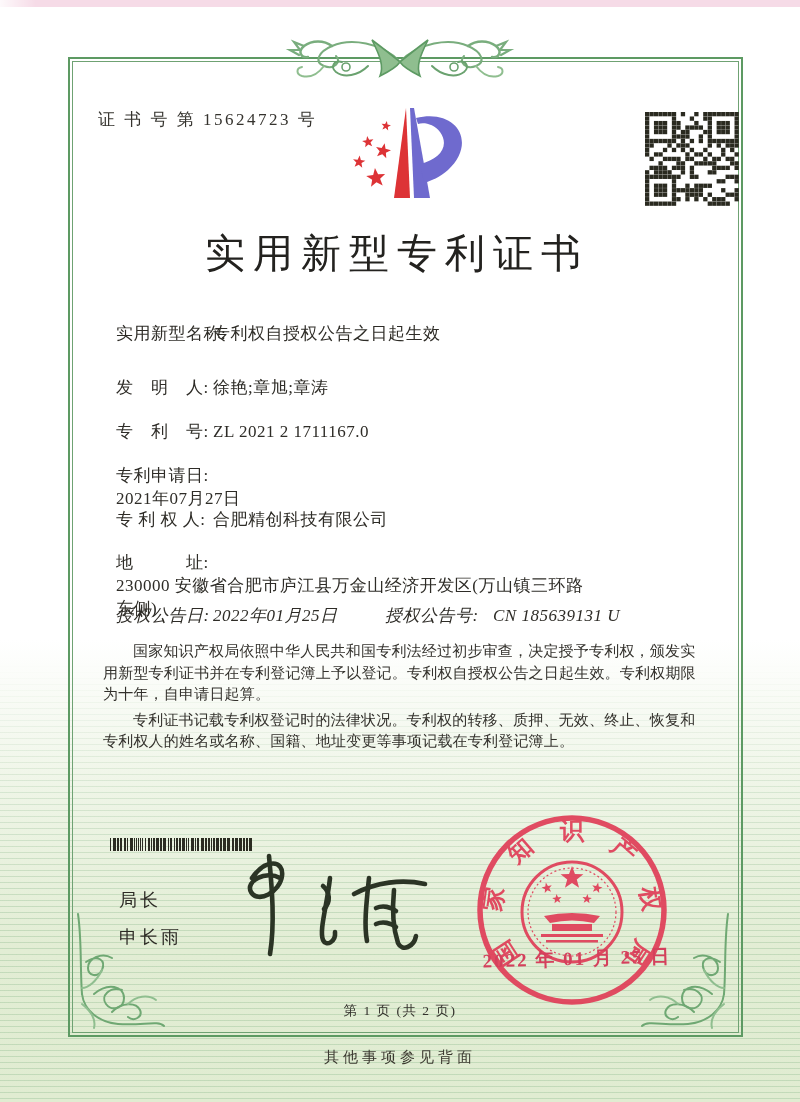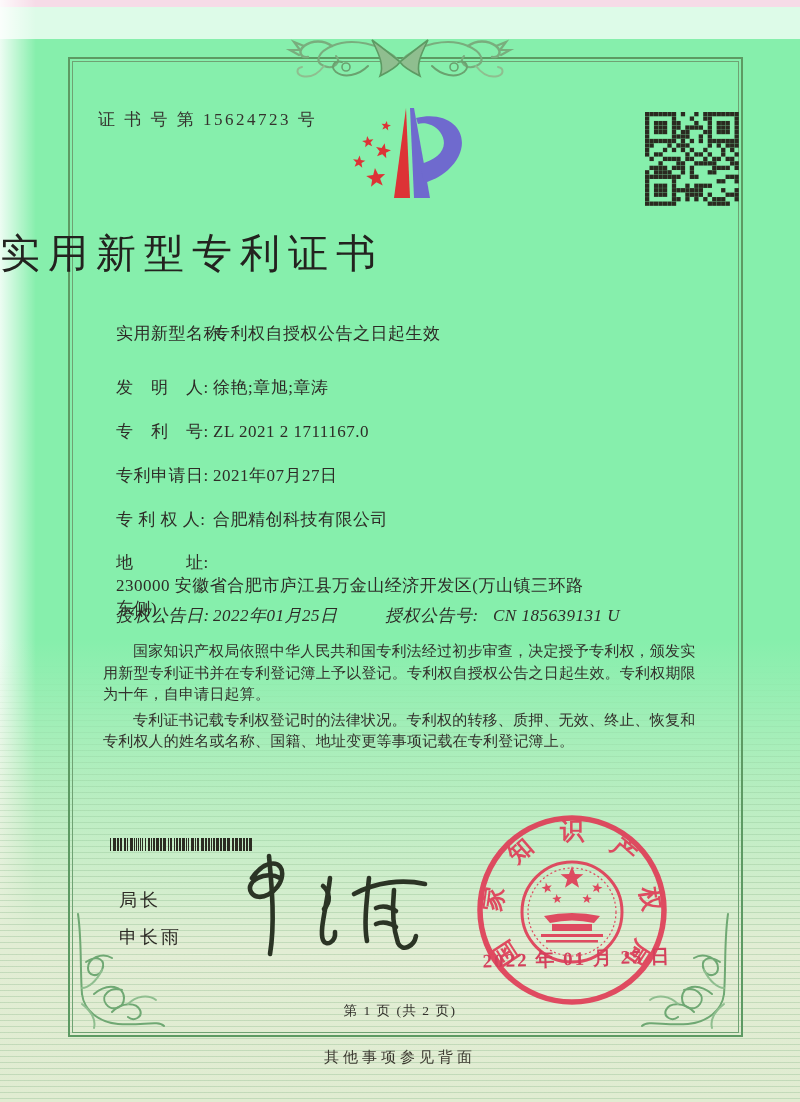--- a/index.html
+++ b/index.html
@@ -1,36 +1,36 @@
 <!DOCTYPE html>
 <html><head>
 <meta charset="utf-8">
 <style>
   html,body{margin:0;padding:0;background:#888;}
   .page{
     position:relative;width:800px;height:1102px;overflow:hidden;
-    background:#86efac;
+    background:#ffffff;
     font-family:"Liberation Serif","DejaVu Serif",serif;
     color:#2f2d29;
   }
   .scan-pink{position:absolute;left:0;top:0;width:100%;height:7px;background:#f6dbe7;}
   .scan-white{position:absolute;left:0;top:7px;width:100%;height:32px;background:rgba(255,255,255,.72);}
   .scan-left{position:absolute;left:0;top:0;width:36px;height:100%;background:linear-gradient(90deg,rgba(255,255,255,.85),rgba(255,255,255,0));}
   .green-tint{position:absolute;left:0;top:0;width:100%;height:100%;
     background:linear-gradient(180deg,rgba(227,238,213,0) 58%,rgba(224,236,209,.55) 72%,#e2edd4 86%,#e0ecd1 100%);}
   .green-waves{position:absolute;left:0;top:0;width:100%;height:100%;
     background:repeating-linear-gradient(180deg,rgba(118,172,122,.28) 0 1px,rgba(118,172,122,0) 1px 6px);
     -webkit-mask-image:linear-gradient(180deg,transparent 0 60%,rgba(0,0,0,.7) 72%,#000 82%);
     mask-image:linear-gradient(180deg,transparent 0 60%,rgba(0,0,0,.7) 72%,#000 82%);}
   .frame{position:absolute;left:68px;top:57px;width:671px;height:976px;
     border:2px solid #5d9a63;}
   .frame::after{content:"";position:absolute;left:2px;top:2px;right:2px;bottom:2px;border:1px solid #6fa273;}
   .abs{position:absolute;}
   .cert-no{left:98px;top:108px;font-size:17px;letter-spacing:2.5px;color:#35332e;white-space:pre;}
-  .title{left:0;top:226px;width:794px;font-size:40px;letter-spacing:8px;color:#23221f;}
+  .title{left:0;top:226px;width:794px;text-align:center;font-size:40px;letter-spacing:8px;color:#23221f;}
   .field-row{left:116px;display:flex;font-size:17px;line-height:23px;color:#2e2c27;}
   .field-label{width:97px;flex:none;white-space:pre;letter-spacing:.5px;}
   .field-value{white-space:pre-wrap;letter-spacing:.5px;}
   .addr .field-value{width:482px;}
   .grant-label2{width:108px;flex:none;white-space:pre;letter-spacing:.5px;}
   .grant-v1{width:172px;flex:none;white-space:pre;}
   .paras{left:103px;top:641px;width:596px;font-size:15px;line-height:21.5px;color:#33312c;letter-spacing:.2px;}
   .paras p{margin:0 0 4px 0;text-indent:2em;}
   .barcode{left:110px;top:838px;width:180px;height:13px;display:flex;align-items:stretch;}
   .barcode i{display:block;background:#2c2c22;margin-right:1px;}
@@ -359,21 +359,21 @@
     <span class="field-value">专利权自授权公告之日起生效</span>
   </div>
   <div class="abs field-row" style="top:376px;">
     <span class="field-label">发　明　人:</span>
     <span class="field-value">徐艳;章旭;章涛</span>
   </div>
   <div class="abs field-row" style="top:420px;align-items:center;">
     <span class="field-label">专　利　号:</span>
     <span class="field-value">ZL 2021 2 1711167.0</span>
   </div>
-  <div class="abs field-row" style="top:464px;">
+  <div class="abs field-row" style="top:464px;flex-direction:column;">
     <span class="field-label">专利申请日:</span>
     <span class="field-value">2021年07月27日</span>
   </div>
   <div class="abs field-row" style="top:508px;">
     <span class="field-label">专 利 权 人:</span>
     <span class="field-value">合肥精创科技有限公司</span>
   </div>
   <div class="abs field-row addr" style="top:551px;flex-direction:column;">
     <span class="field-label">地　　　址:</span>
     <span class="field-value">230000 安徽省合肥市庐江县万金山经济开发区(万山镇三环路东侧)</span>

